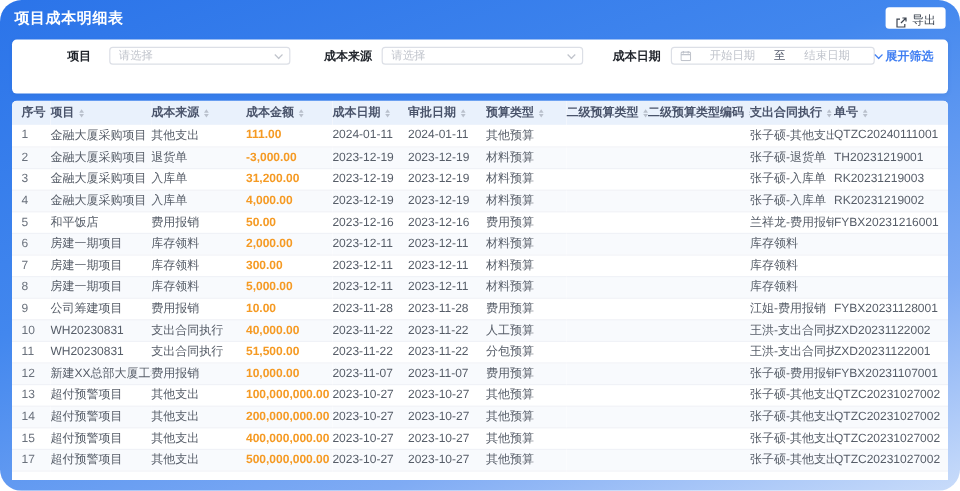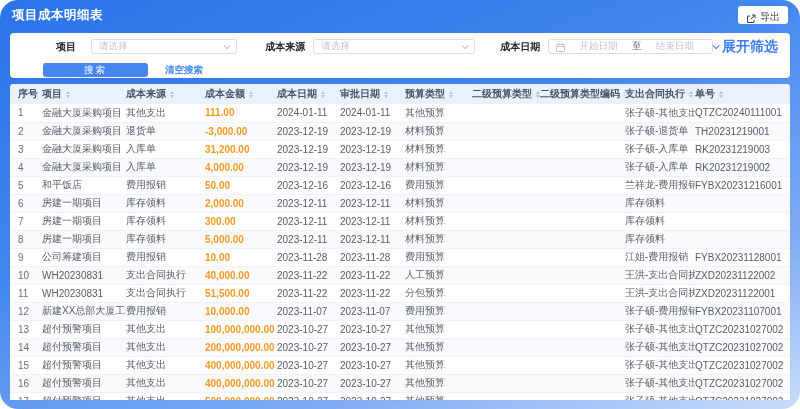--- a/index.html
+++ b/index.html
@@ -31,21 +31,21 @@
   .sel-project { width:163px; margin-left:15px; }
   .sel-source  { width:181px; margin-left:8px; }
   .date-range  { width:184px; margin-left:8px; gap:3px; }
   .ph { color:#c0c4cc; font-size:9.5px; flex:1; white-space:nowrap; overflow:hidden; }
   .chev { width:5px; height:5px; border-right:1px solid #c0c4cc; border-bottom:1px solid #c0c4cc;
     transform:rotate(45deg) translateY(-1px); flex:none; }
   .date-ph { color:#c0c4cc; font-size:9.5px; flex:1; text-align:center; white-space:nowrap; }
   .to-sep { font-size:9.5px; color:#596070; flex:none; }
   .cal-icon { flex:none; display:block; }
   .expand-link { margin-left:auto; display:flex; align-items:center; gap:4px;
-    color:#3f7ef2; font-size:14px; font-weight:bold; cursor:pointer; white-space:nowrap; }
+    color:#3f7ef2; font-size:10px; font-weight:bold; cursor:pointer; white-space:nowrap; }
   .chev-blue { width:5px; height:5px; border-right:1.3px solid #3f7ef2; border-bottom:1.3px solid #3f7ef2;
     transform:rotate(45deg) translateY(-1px); }
   .btn-row { display:flex; align-items:center; margin-top:9px; padding-left:33px; }
   .search-btn { width:105px; height:14px; background:#4587ee; color:#fff; border:none;
     border-radius:3px; font-size:9.5px; display:flex; align-items:center; justify-content:center;
     cursor:pointer; letter-spacing:2px; }
   .clear-link { margin-left:17px; color:#4587ee; font-size:9.5px; font-weight:bold;
     cursor:pointer; text-decoration:none; }
 
   
@@ -112,24 +112,20 @@
         <span class="to-sep">至</span>
         <span class="date-ph">结束日期</span>
       </div>
 
       <div class="expand-link">
         <span class="chev-blue"></span>
         <span>展开筛选</span>
       </div>
     </div>
 
-    <div class="btn-row">
-      <button class="search-btn">搜索</button>
-      <a class="clear-link">清空搜索</a>
-    </div>
   </div>
 
   <div class="table-card">
     <table>
       <colgroup id="cols">
           <col style="width: 32px;">
           <col style="width: 84px;">
           <col style="width: 79px;">
           <col style="width: 72px;">
           <col style="width: 63px;">
@@ -429,33 +425,20 @@
             <td class="amount">400,000,000.00</td>
             <td>2023-10-27</td>
             <td>2023-10-27</td>
             <td>其他预算</td>
             <td></td>
             <td></td>
             <td>张子硕-其他支出</td>
             <td>QTZC20231027002</td>
           </tr>
           <tr>
-            <td>16</td>
-            <td>超付预警项目</td>
-            <td>其他支出</td>
-            <td class="amount">400,000,000.00</td>
-            <td>2023-10-27</td>
-            <td>2023-10-27</td>
-            <td>其他预算</td>
-            <td></td>
-            <td></td>
-            <td>张子硕-其他支出</td>
-            <td>QTZC20231027002</td>
-          </tr>
-          <tr>
             <td>17</td>
             <td>超付预警项目</td>
             <td>其他支出</td>
             <td class="amount">500,000,000.00</td>
             <td>2023-10-27</td>
             <td>2023-10-27</td>
             <td>其他预算</td>
             <td></td>
             <td></td>
             <td>张子硕-其他支出</td>

